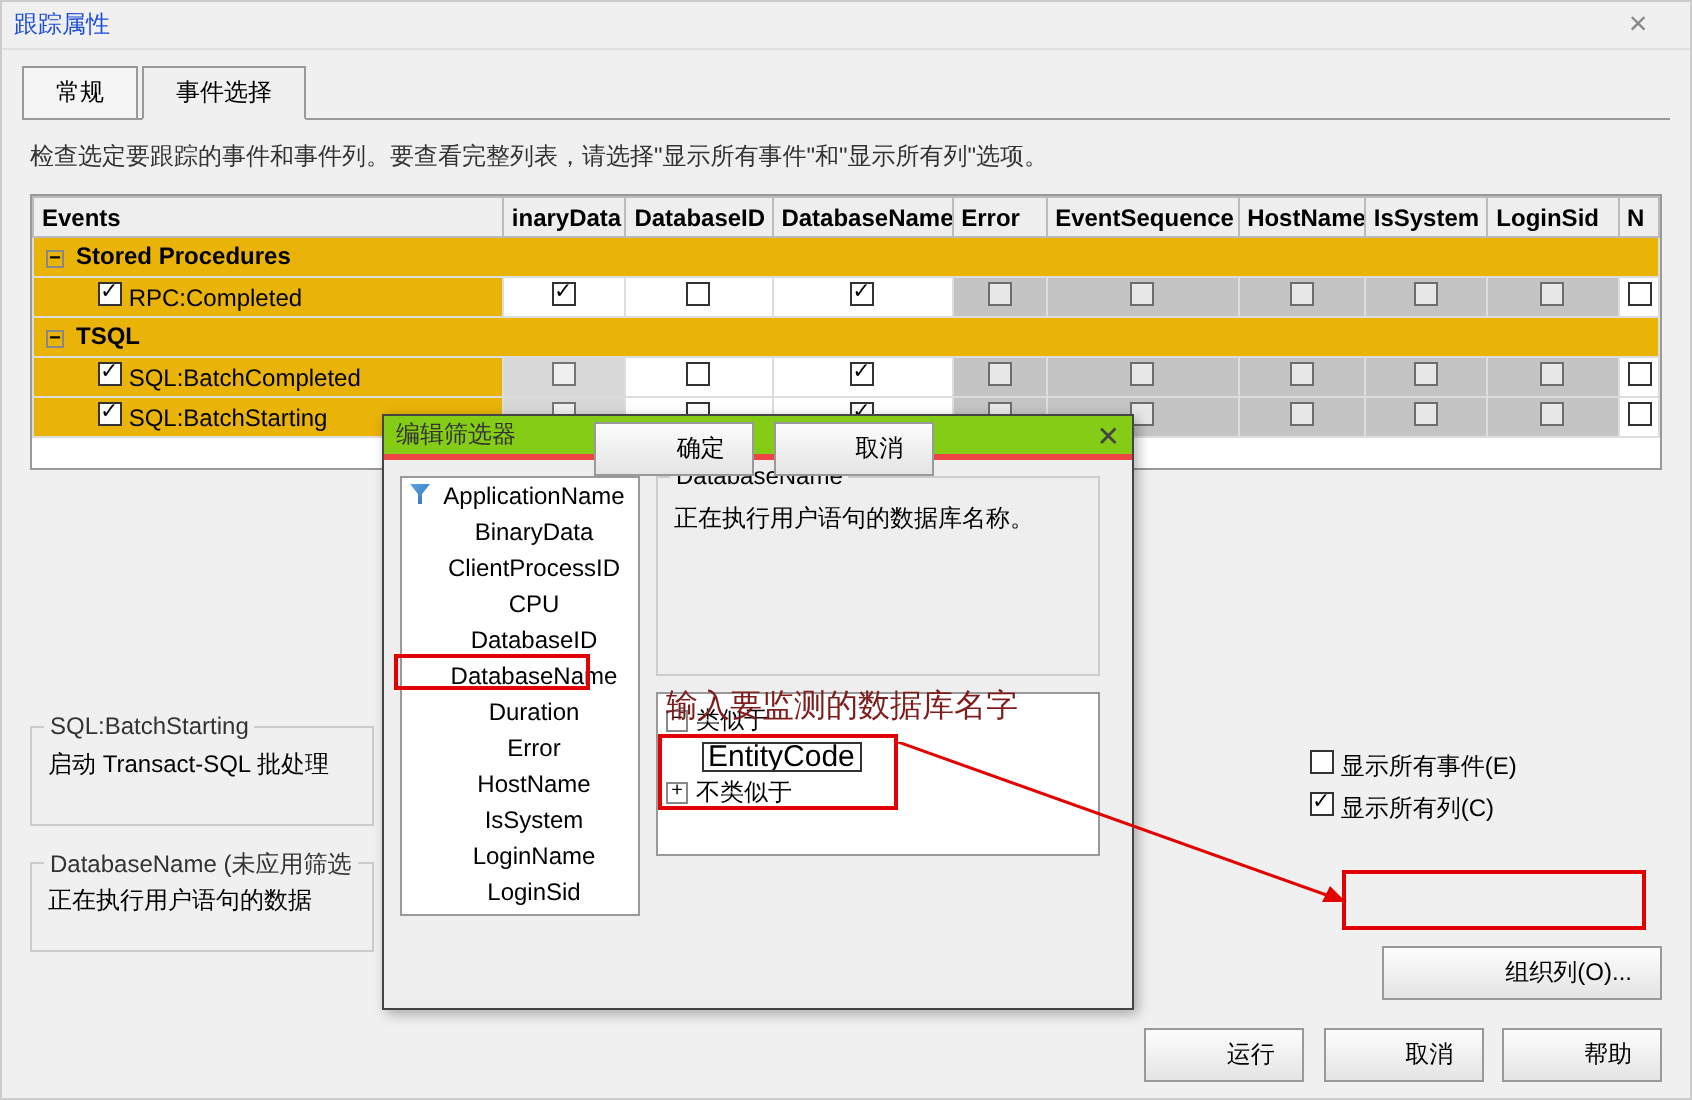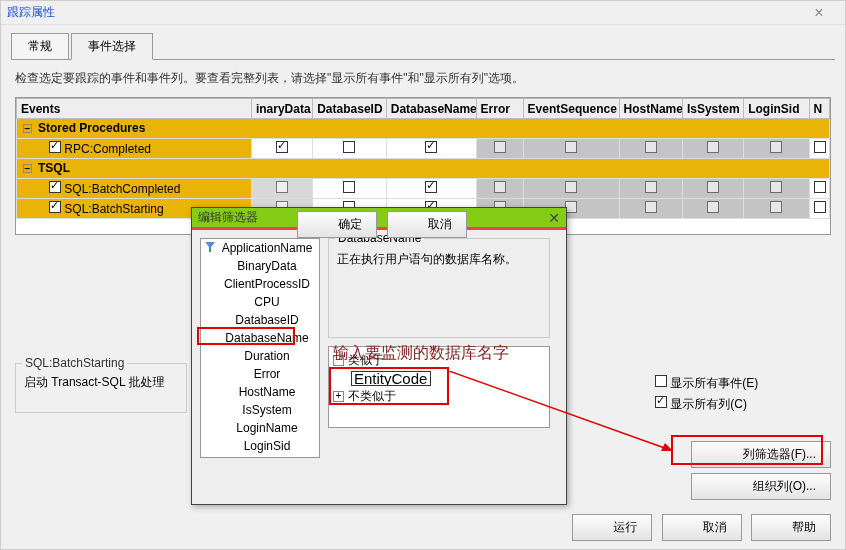--- a/index.html
+++ b/index.html
@@ -133,29 +133,30 @@
           </tr>
         </tbody>
     </table>
   </div>
 
   <div class="groupbox sqlbs">
     <span class="legend">SQL:BatchStarting</span>
     <span>启动 Transact-SQL 批处理</span>
   </div>
 
+  <div class="groupbox dbname">
+    <span class="legend">DatabaseName (未应用筛选</span>
+    <span>正在执行用户语句的数据</span>
+  </div>
 
   <div class="rightopts">
     <label><span class="cbx"></span> <span>显示所有事件(E)</span></label>
     <label><span class="cbx on"></span> <span>显示所有列(C)</span></label>
   </div>
 
-  <div class="btnrow">
-    <span class="btn" style="min-width:140px">列筛选器(F)...</span>
-  </div>
   <div class="btnrow2">
     <span class="btn" style="min-width:140px">组织列(O)...</span>
   </div>
 
   <div class="bottombtns">
     <span class="btn">运行</span>
     <span class="btn">取消</span>
     <span class="btn">帮助</span>
   </div>
 

